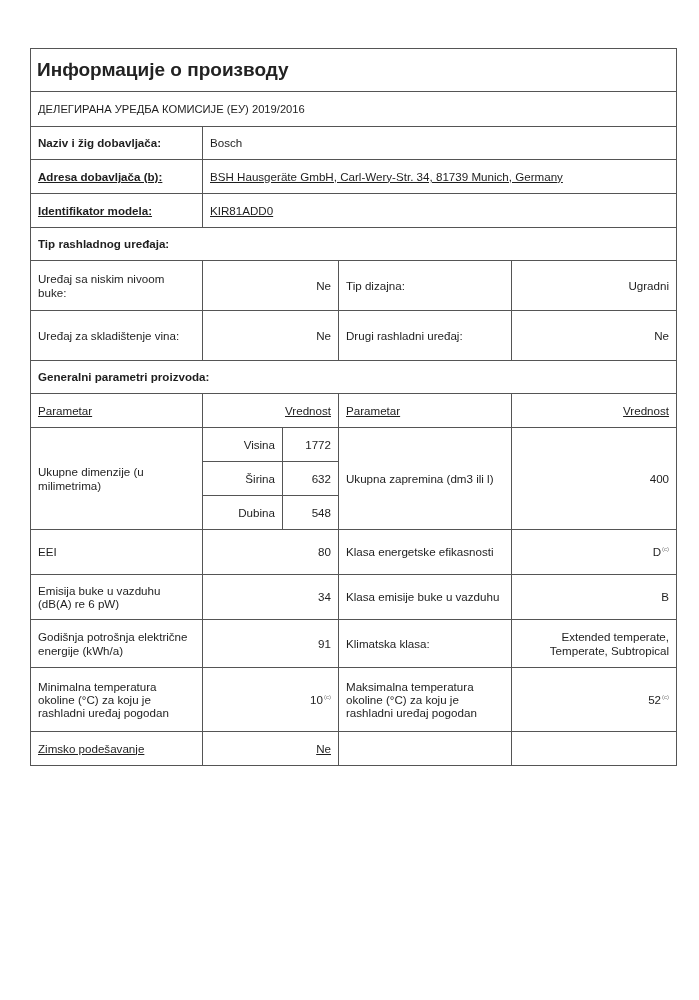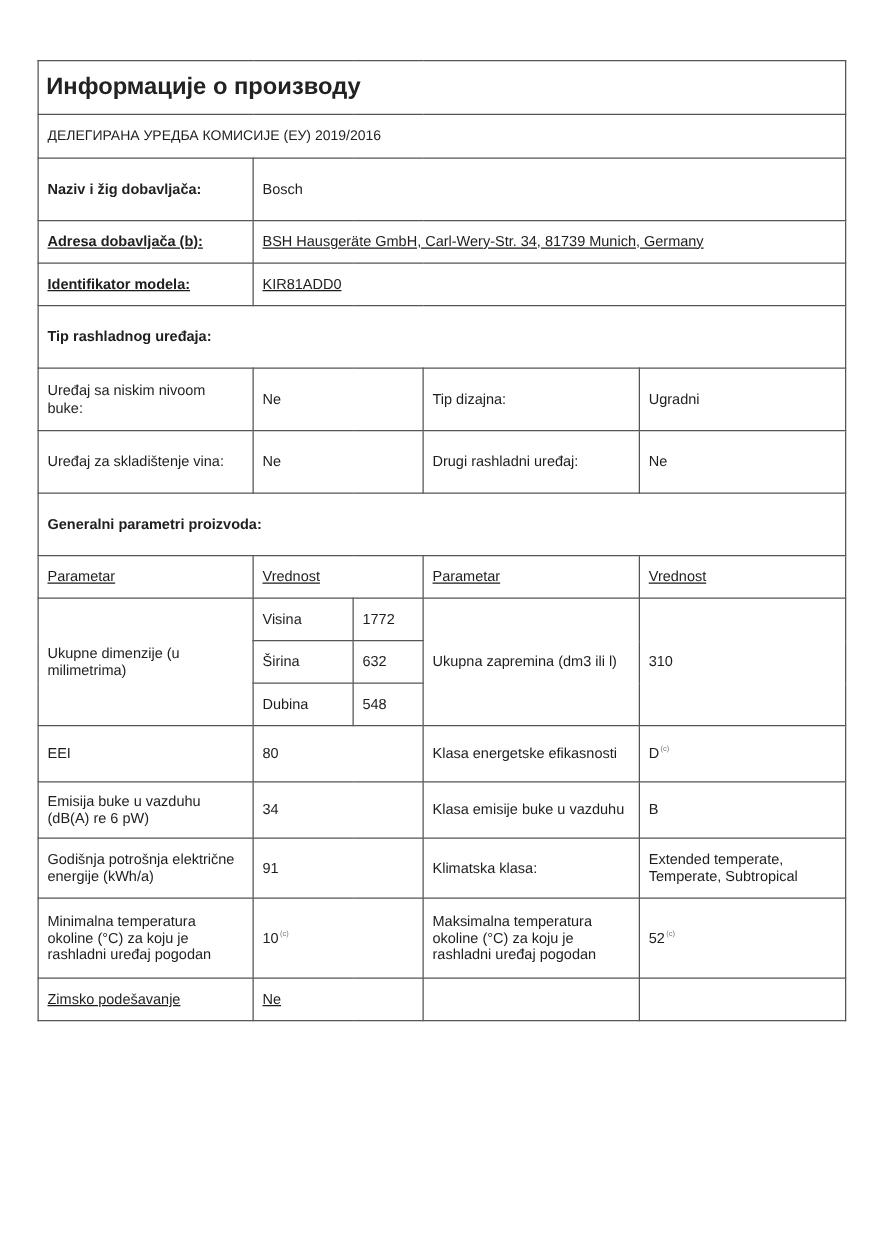--- a/index.html
+++ b/index.html
@@ -3,22 +3,22 @@
 <meta charset="utf-8">
 <style>
   html, body { margin: 0; padding: 0; background: #ffffff; }
   body { width: 699px; height: 1000px; position: relative; font-family: "Liberation Sans", sans-serif; color: #1e1e1e; }
   .sheet { position: absolute; left: 30px; top: 48px; width: 646px; }
   table.info { border-collapse: collapse; width: 646px; table-layout: fixed; }
   table.info td { border: 1.3px solid #555; font-size: 11.6px; padding: 0 7px; vertical-align: middle; line-height: 1.15; }
   .title-cell { height: 42px; font-size: 19px !important; font-weight: bold; padding-left: 6px !important; color: #222; }
   .sub-cell { height: 34px; font-size: 11.2px !important; }
   .b { font-weight: bold; }
-  .c { text-align: left; }
-  .r-34 { height: 50px; }
+  .c { text-align: right; }
+  .r-34 { height: 33px; }
   .r-35 { height: 34px; text-decoration: underline; }
   .r-51 { height: 50px; }
   .r-47 { height: 45px; margin-left: 42px; }
   .r-50 { height: 48px; }
   .r-66 { height: 64px; }
   .dimrow { height: 34px; }
   sup.note { font-size: 6px; color: #777; vertical-align: super; margin-left: 1px; }
   table.info td.title-cell, table.info td.sub-cell, table.info td.section { border-bottom-color: #555; }
 </style>
 </head>
@@ -79,21 +79,21 @@
     <td colspan="2" class="c">Vrednost</td>
     <td>Parametar</td>
     <td class="c">Vrednost</td>
   </tr>
 
   <tr class="dimrow">
     <td rowspan="3">Ukupne dimenzije (u milimetrima)</td>
     <td class="c">Visina</td>
     <td class="c">1772</td>
     <td rowspan="3">Ukupna zapremina (dm3 ili l)</td>
-    <td rowspan="3" class="c">310</td>
+    <td rowspan="3" class="c">400</td>
   </tr>
   <tr class="dimrow">
     <td class="c">Širina</td>
     <td class="c">632</td>
   </tr>
   <tr class="dimrow">
     <td class="c">Dubina</td>
     <td class="c">548</td>
   </tr>
 

